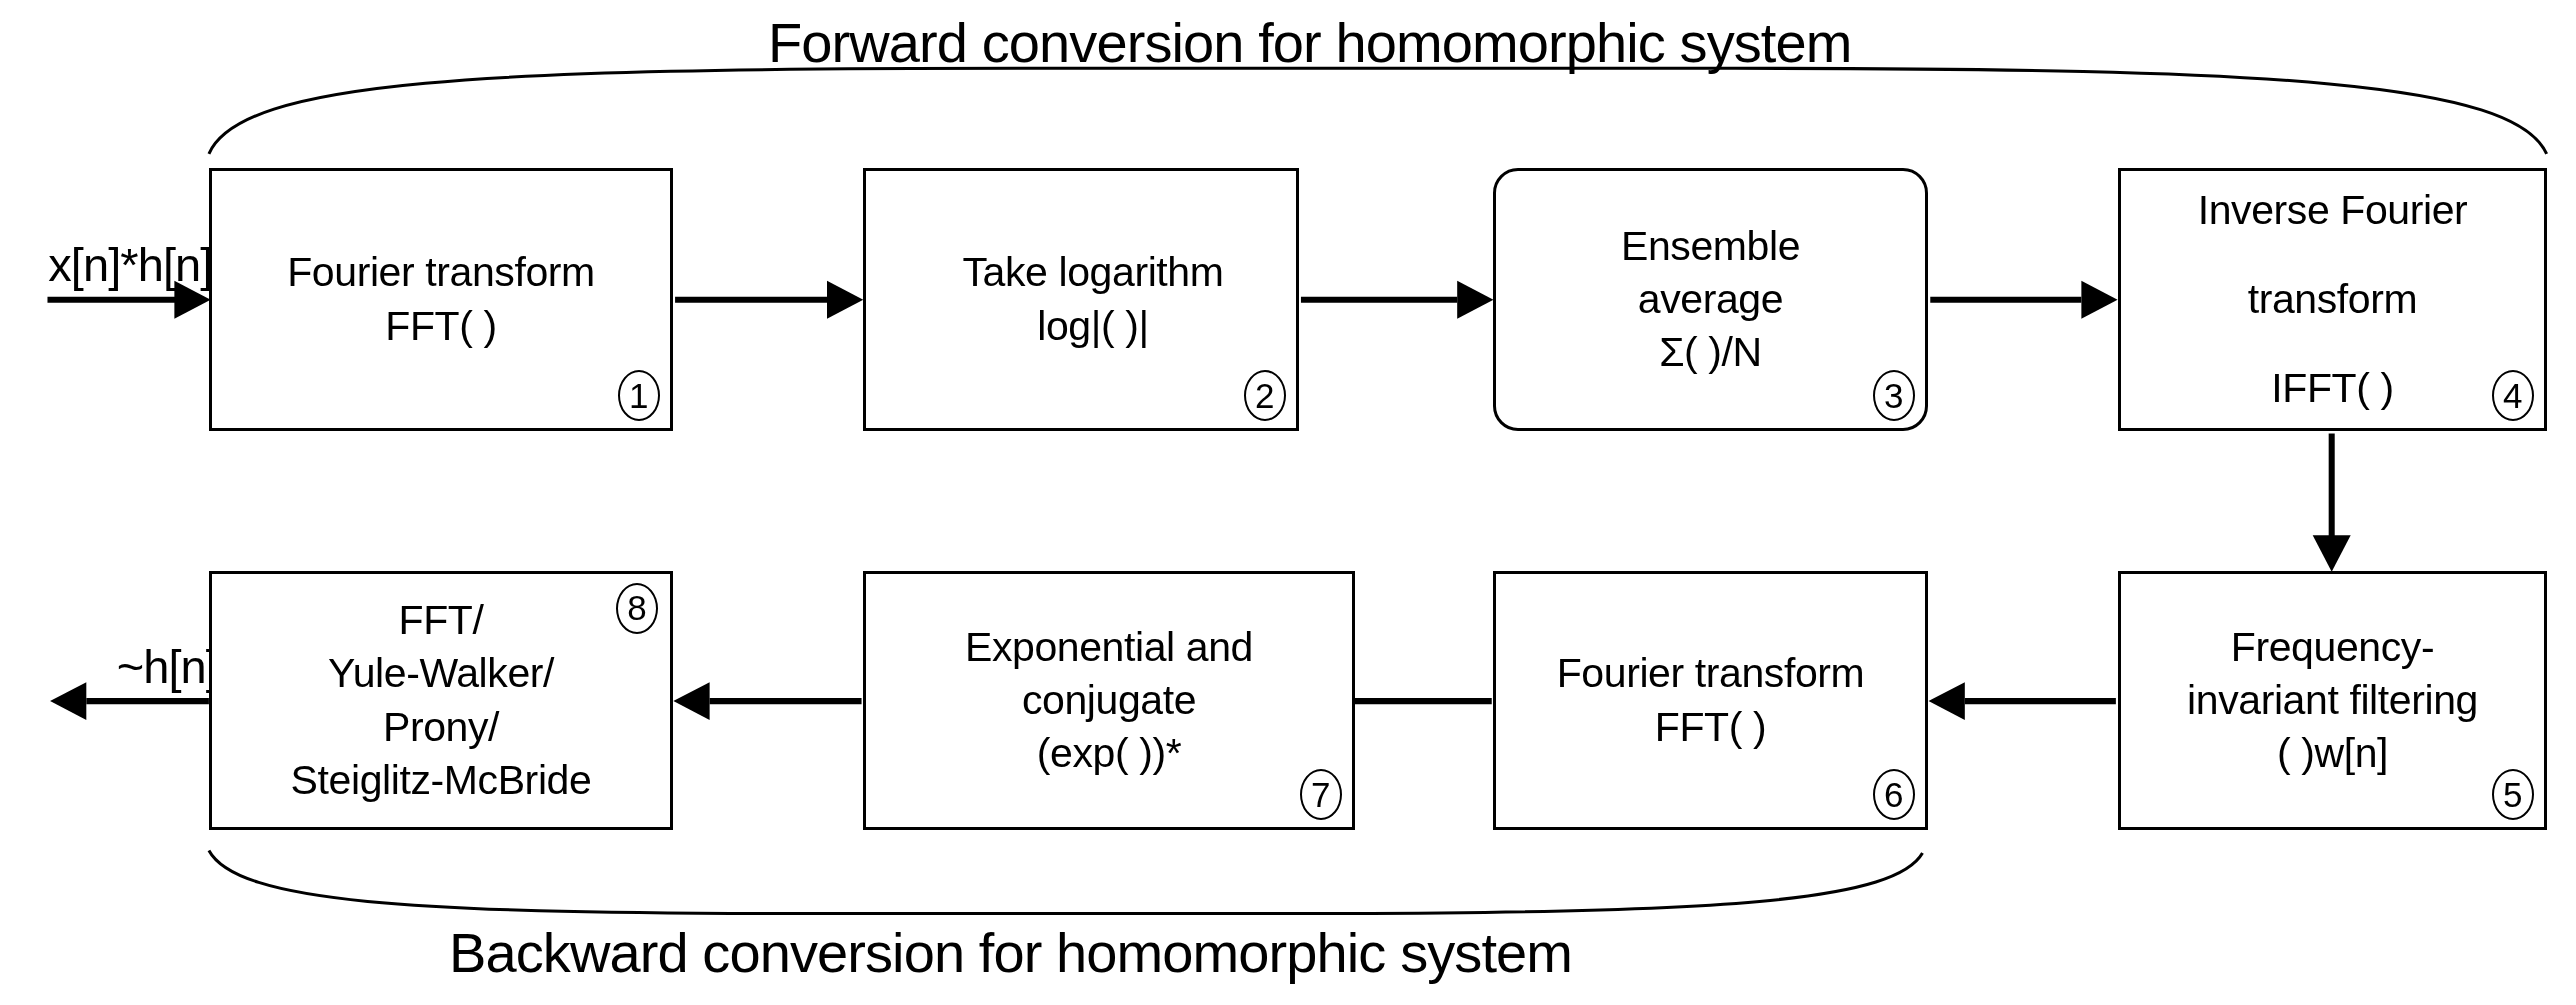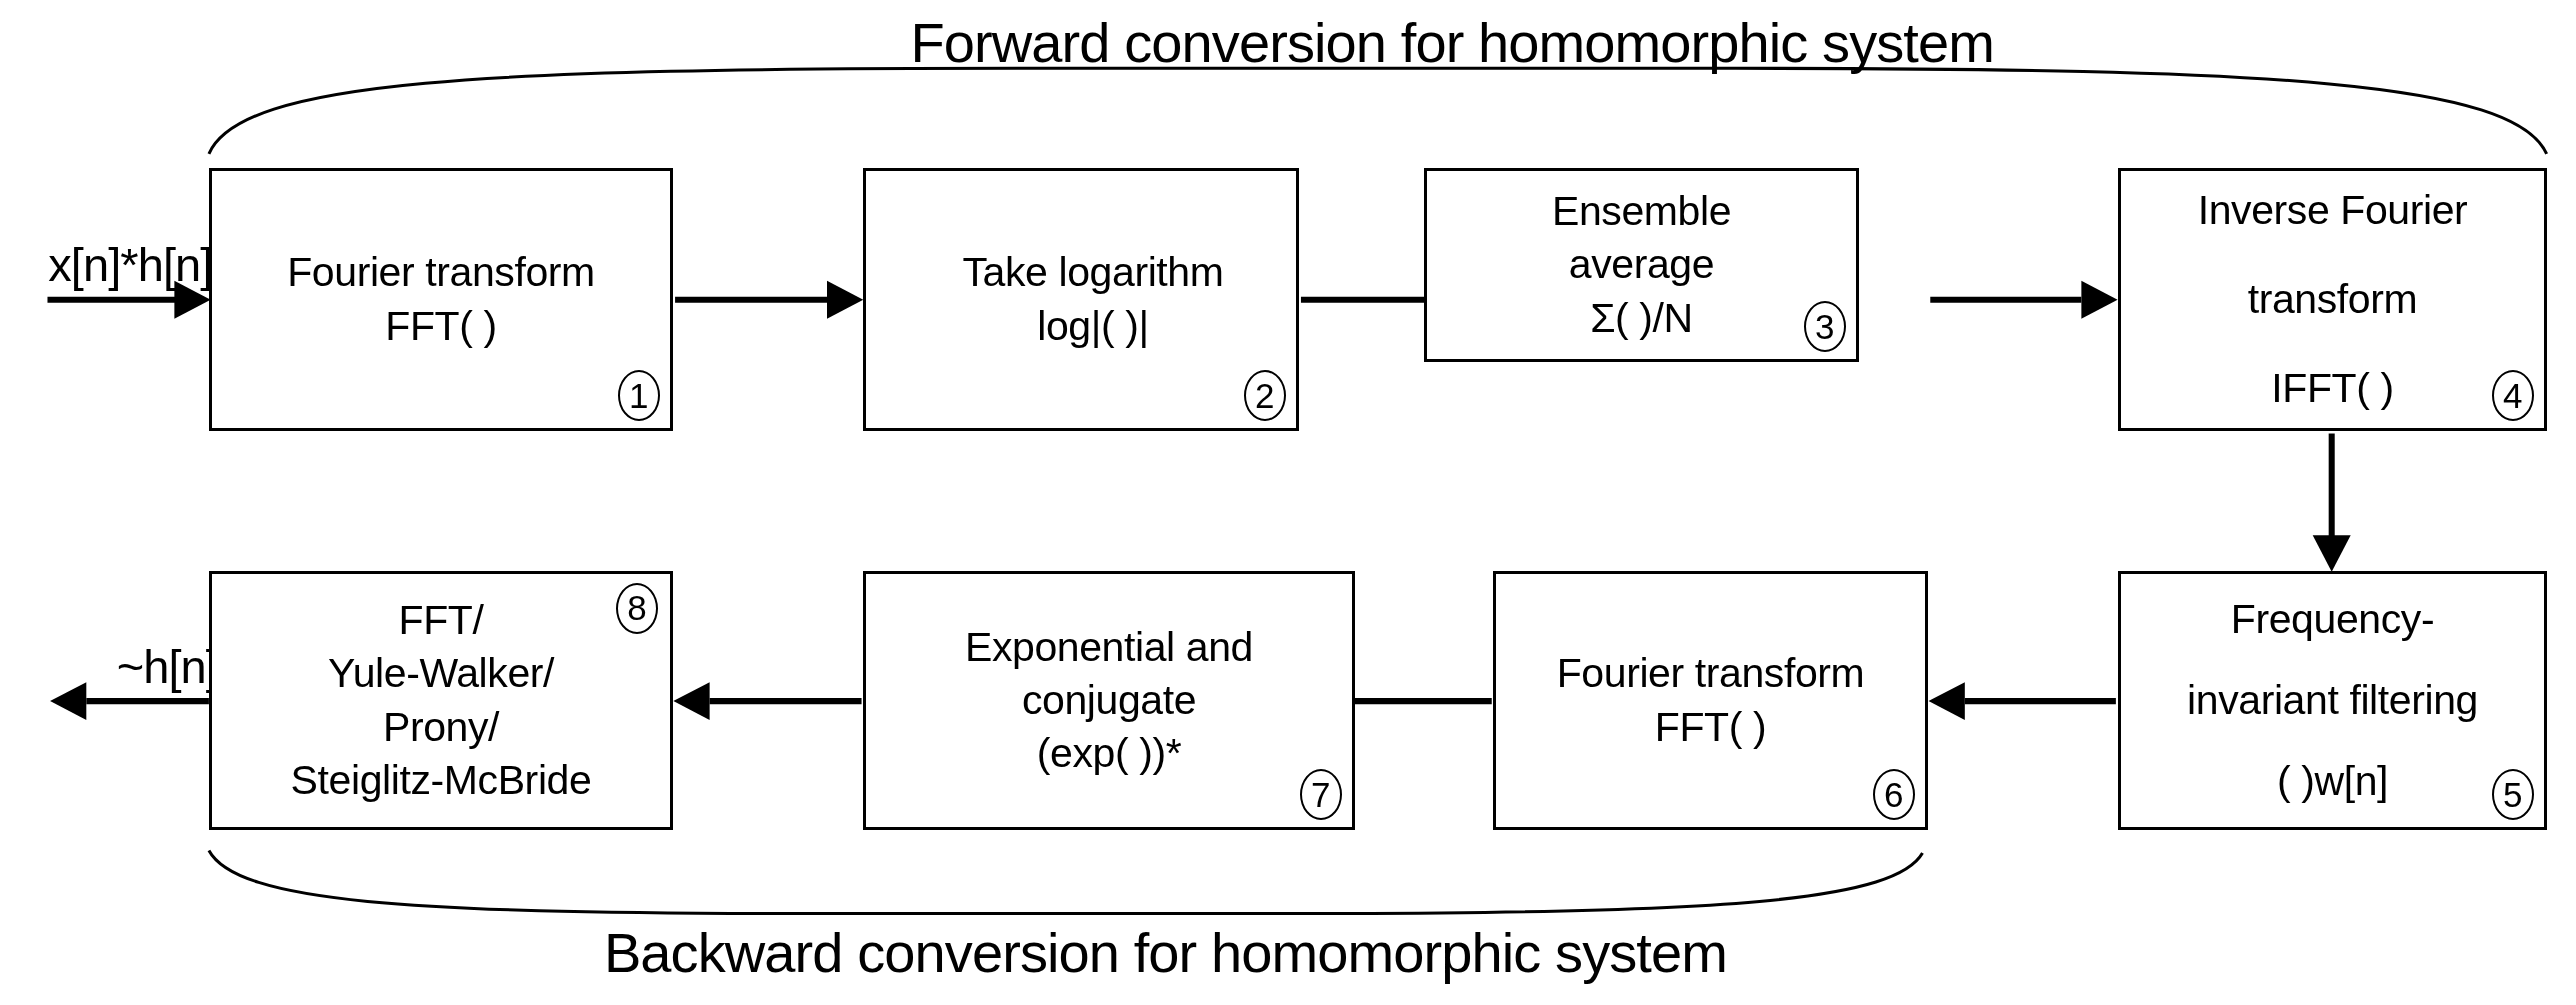--- a/index.html
+++ b/index.html
@@ -7,21 +7,21 @@
     position:relative;
     width:2576px;height:1006px;
     background:#ffffff;
     font-family:"Liberation Sans", sans-serif;
     color:#000;
     overflow:hidden;
   }
   .title{
     position:absolute;
     font-size:56px;
-    text-align:right;
+    text-align:left;
     letter-spacing:-0.9px;
     white-space:nowrap;
     color:#000;
   }
   #forward-title{left:768px;top:10.4px;width:1226px;}
   #backward-title{left:449px;top:920px;width:1278px;}
   .io-label{
     position:absolute;
     font-size:47px;
     text-align:right;
@@ -40,23 +40,23 @@
     align-items:center;
     justify-content:center;
     text-align:center;
     font-size:41px;
     line-height:1.3;
     letter-spacing:-0.4px;
   }
   .box .line{display:block;}
   #box1{left:209px;top:168px;width:464px;height:263px;}
   #box2{left:863px;top:168px;width:436px;height:263px;padding-left:24px;}
-  #box3{left:1424px;top:168px;width:435px;height:194px;}
+  #box3{left:1493px;top:168px;width:435px;height:263px;border-radius:25px;}
   #box4{left:2118px;top:168px;width:429px;height:263px;gap:36px;}
-  #box5{left:2118px;top:571px;width:429px;height:259px;gap:28px;}
+  #box5{left:2118px;top:571px;width:429px;height:259px;}
   #box6{left:1493px;top:571px;width:435px;height:259px;}
   #box7{left:863px;top:571px;width:492px;height:259px;}
   #box8{left:209px;top:571px;width:464px;height:259px;}
   .num{
     position:absolute;
     right:10.4px;bottom:7px;
     width:38px;height:47px;
     border:2.6px solid #000;
     border-radius:50%;
     display:flex;align-items:center;justify-content:center;

